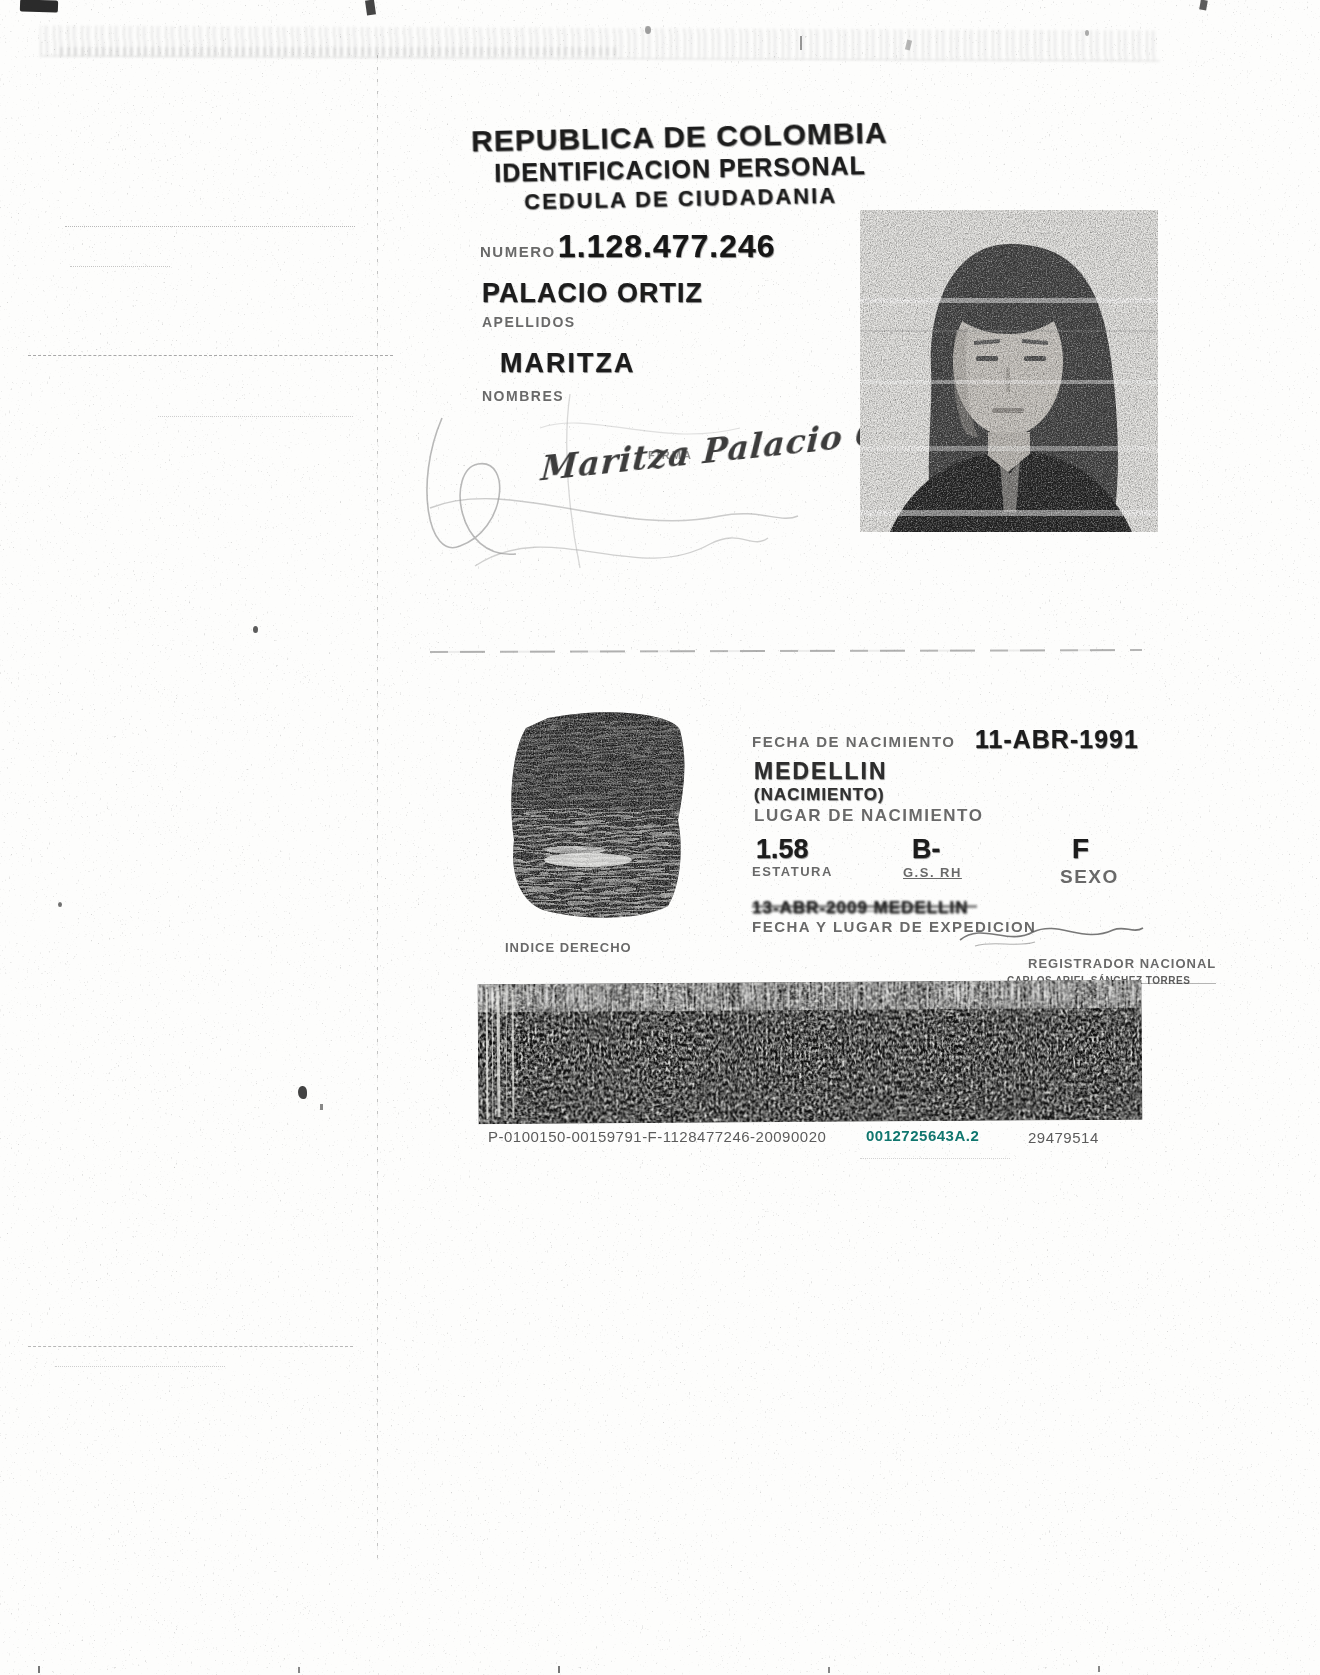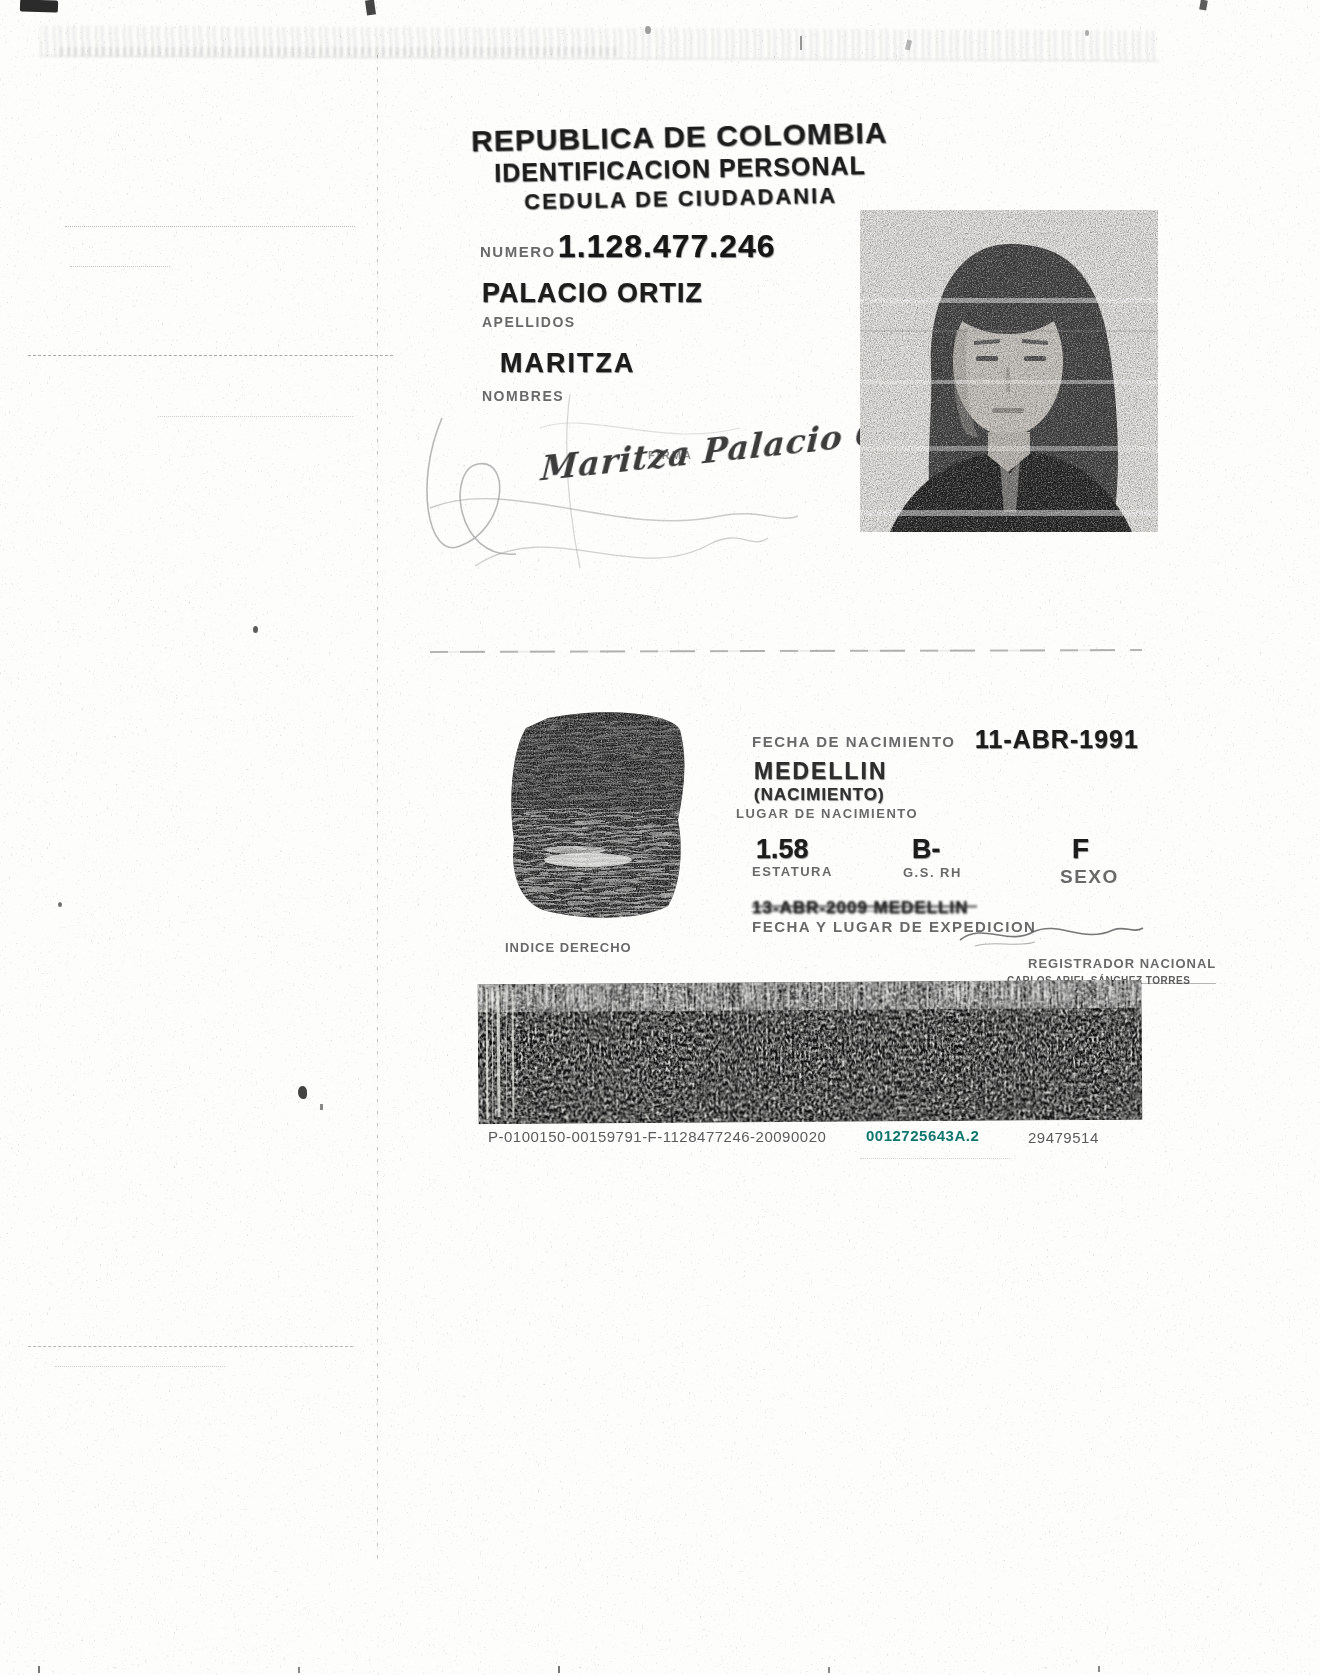--- a/index.html
+++ b/index.html
@@ -165,27 +165,27 @@
         <rect width="215" height="225" filter="url(#fpGrain)" opacity=".55"></rect>
       </g>
     </svg>
     <span class="abs label" style="left:505px;top:940px;font-size:13px;letter-spacing:1px;">INDICE DERECHO</span>
 
     <span class="abs label" style="left:752px;top:733px;font-size:15px;">FECHA DE NACIMIENTO</span>
     <span class="abs stamp" style="left:975px;top:725px;font-size:25px;letter-spacing:1px;">11-ABR-1991</span>
 
     <span class="abs stamp" style="left:754px;top:758px;font-size:23px;letter-spacing:2px;opacity:.92;text-align:right;">MEDELLIN</span>
     <span class="abs stamp" style="left:754px;top:785px;font-size:17px;letter-spacing:1px;opacity:.9;">(NACIMIENTO)</span>
-    <span class="abs label" style="left:736px;top:806px;font-size:13px;">LUGAR DE NACIMIENTO</span>
+    <span class="abs label" style="left:754px;top:806px;font-size:17px;">LUGAR DE NACIMIENTO</span>
 
     <span class="abs stamp" style="left:756px;top:834px;font-size:27px;">1.58</span>
     <span class="abs label" style="left:752px;top:864px;font-size:13px;">ESTATURA</span>
 
     <span class="abs stamp" style="left:912px;top:834px;font-size:27px;">B-</span>
-    <span class="abs label" style="left:903px;top:865px;font-size:13px;">G.S. RH</span>
+    <span class="abs label" style="left:903px;top:865px;font-size:13px;text-decoration:underline;">G.S. RH</span>
 
     <span class="abs stamp" style="left:1072px;top:833px;font-size:28px;">F</span>
     <span class="abs label" style="left:1060px;top:866px;font-size:19px;">SEXO</span>
 
     <span class="abs stamp" style="left:752px;top:898px;font-size:17px;letter-spacing:1px;filter:blur(.8px);">13-ABR-2009 MEDELLIN</span>
 
     <div class="abs" style="left:752px;top:905px;width:225px;height:3px;background:#2a2a2a;opacity:.55;filter:blur(1px);"></div>
     <div class="abs" style="left:760px;top:910px;width:200px;height:2px;background:#3a3a3a;opacity:.4;filter:blur(1px);"></div>
     <span class="abs label" style="left:752px;top:918px;font-size:15px;">FECHA Y LUGAR DE EXPEDICION</span>
 

